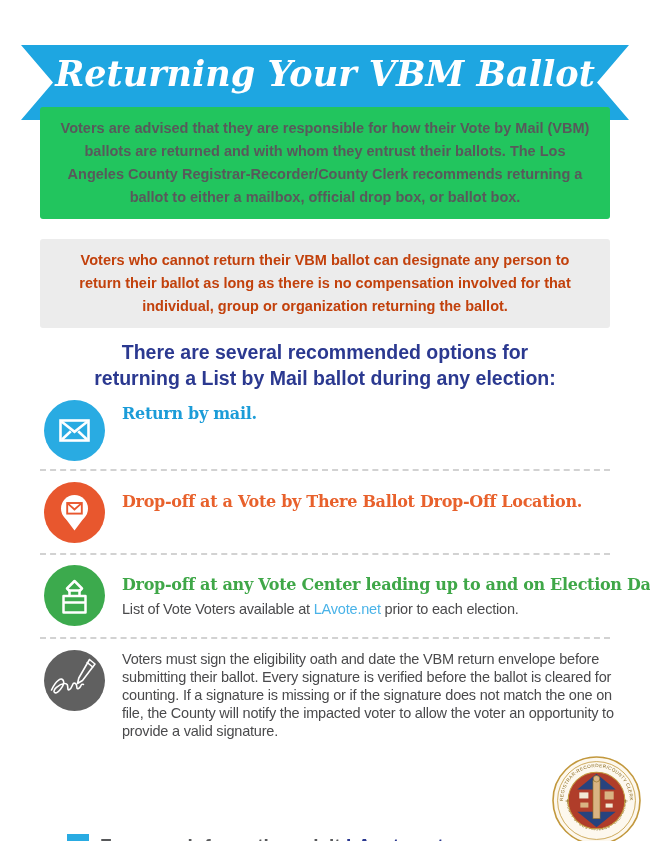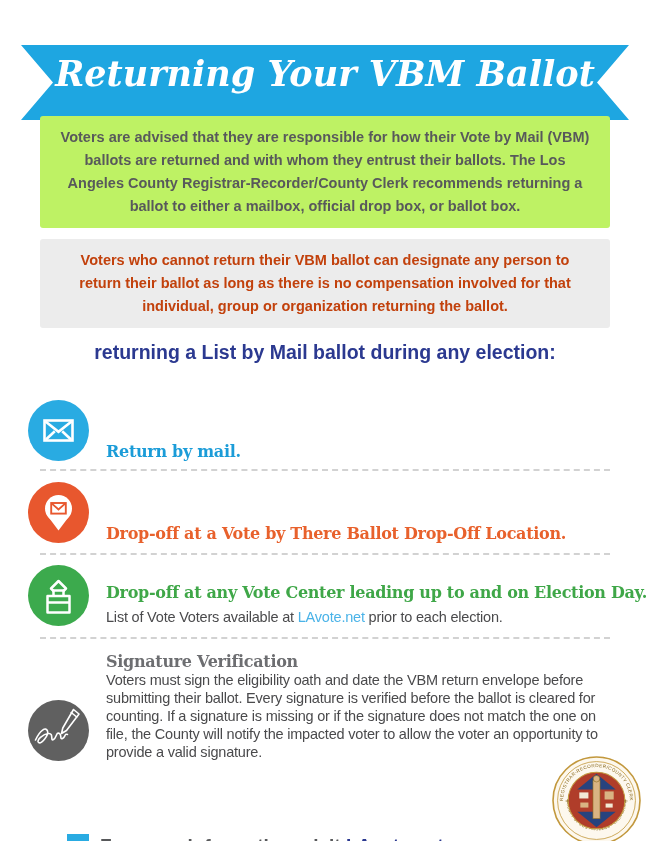--- a/index.html
+++ b/index.html
@@ -8,30 +8,30 @@
 
   
   .ribbon{position:absolute;left:21px;top:45px;width:608px;height:75px;background:#1ea6e1;
           clip-path:polygon(0 0,100% 0,calc(100% - 32px) 50%,100% 100%,0 100%,32px 50%);}
   .ribbon-title{width:100%;text-align:center;line-height:58px;color:#ffffff;
           font-family:"DejaVu Serif",serif;font-style:italic;font-weight:bold;font-size:35px;}
 
   
   .info-box{position:absolute;left:40px;width:570px;box-sizing:border-box;border-radius:3px;
           padding:10px 20px;text-align:center;font-weight:bold;font-size:14.5px;line-height:23px;}
-  .box-advisory{top:116px;background:#bef264;color:#58595b;}
+  .box-advisory{top:107px;background:#22c55e;color:#58595b;}
   .box-designate{top:239px;background:#ececec;color:#c2410c;}
 
   
   .heading{position:absolute;left:40px;top:339px;width:570px;text-align:center;
           color:#2b3990;font-weight:bold;font-size:19.5px;line-height:26px;}
   .heading span{display:block;}
 
   
-  .option{position:absolute;left:28px;width:566px;display:flex;align-items:flex-end;}
+  .option{position:absolute;left:44px;width:566px;display:flex;align-items:flex-start;}
   .opt-icon{flex:none;width:61px;height:61px;}
   .opt-text{margin-left:17px;min-width:0;}
   .opt-title{font-family:"DejaVu Serif",serif;font-weight:bold;font-size:16px;
           letter-spacing:-0.3px;white-space:nowrap;}
   .opt-body{font-size:14.5px;line-height:18px;color:#4a4a4c;letter-spacing:-0.2px;}
   .nowrap{white-space:nowrap;}
   .opt1{top:400px;} .opt1 .opt-title{color:#1b9cd8;margin-top:4px;}
   .opt1 .opt-body{margin-top:4px;}
   .opt2{top:482px;} .opt2 .opt-title{color:#e8612c;margin-top:10px;}
   .opt2 .opt-body{margin-top:6px;}
@@ -64,20 +64,21 @@
 
   <div class="info-box box-advisory">
     <span>Voters are advised that they are responsible for how their Vote by Mail (VBM) ballots are returned and with whom they entrust their ballots. The Los Angeles County Registrar-Recorder/County Clerk recommends returning a ballot to either a mailbox, official drop box, or ballot box.</span>
   </div>
 
   <div class="info-box box-designate">
     <span>Voters who cannot return their VBM ballot can designate any person to return their ballot as long as there is no compensation involved for that individual, group or organization returning the ballot.</span>
   </div>
 
   <div class="heading">
+    <span>There are several recommended options for</span>
     <span>returning a List by Mail ballot during any election:</span>
   </div>
 
   <div class="option opt1">
     <span class="opt-icon">
       <svg viewBox="0 0 61 61" width="61" height="61">
         <circle cx="30.5" cy="30.5" r="30.5" fill="#29abe2"></circle>
         <g fill="none" stroke="#ffffff" stroke-width="2.6">
           <rect x="16.5" y="20.5" width="28" height="20"></rect>
           <path d="M17.5,21.5 L30.5,31.8 L43.5,21.5"></path>
@@ -137,21 +138,20 @@
       <svg viewBox="0 0 61 61" width="61" height="61">
         <circle cx="30.5" cy="30.5" r="30.5" fill="#606060"></circle>
         <g fill="none" stroke="#ffffff" stroke-width="1.6" stroke-linecap="round" stroke-linejoin="round">
           <path d="M45.5,9.5 L51,14 L38.5,30.5 L33.5,33.5 L34.8,28 Z"></path>
           <path d="M43.2,12.5 L48.7,17"></path>
           <path d="M7.5,40 C12,30 18,26.5 19.5,31 C21,35.5 13,44.5 10.5,42.5 C8,40.5 15,34 20.5,33.5 C26,33 22,41.5 25.5,39.5 C29,37.5 28,31.5 31.5,33.5 C34,35 31.5,39.8 34.5,38.5 C37.5,37.2 36.5,33 39.5,34.5"></path>
         </g>
       </svg>
     </span>
     <div class="opt-text">
-      <div class="opt-title">Signature Verification</div>
       <div class="opt-body">Voters must sign the eligibility oath and date the VBM return envelope before submitting their ballot. Every signature is verified before the ballot is cleared for counting. If a signature is missing or if the signature does not match the one on file, the County will notify the impacted voter to allow the voter an opportunity to provide a valid signature.</div>
     </div>
   </div>
 
   <div class="footer">
     <span class="footer-square"></span>
     <span class="footer-text"><span>For more information, visit </span><a class="footer-link">LAvote.net</a></span>
   </div>
 
   <span class="seal">

